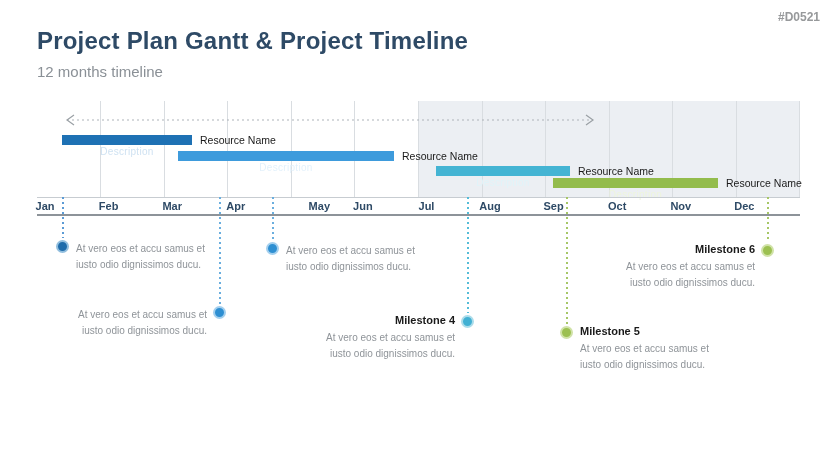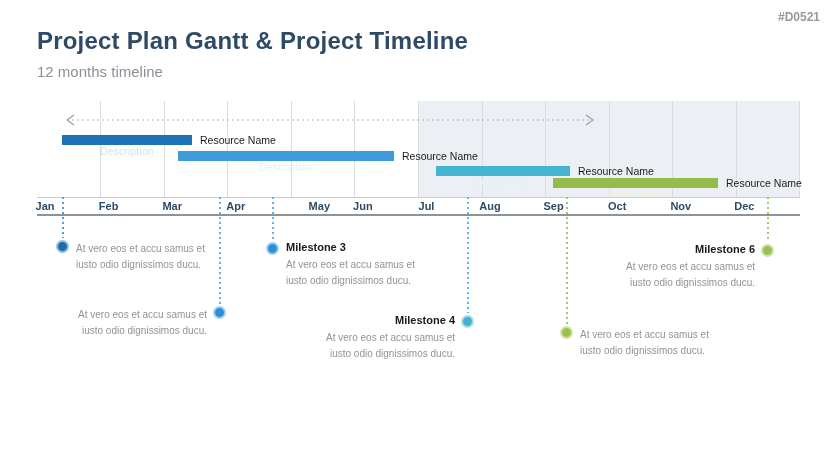--- a/index.html
+++ b/index.html
@@ -127,38 +127,38 @@
       <div class="ms-dot" style="left: 213px; top: 306px; background: rgb(46, 143, 210); border-color: rgb(163, 207, 238);"></div>
       <div class="ms-content left" style="top: 304px; right: 629px;">
         <div class="ms-desc">
           <div>At vero eos et accu samus et</div>
           <div>iusto odio dignissimos ducu.</div>
         </div>
       </div>
       <div class="ms-line" style="left: 272.25px; top: 197px; height: 43px; background-image: repeating-linear-gradient(rgb(106, 174, 222) 0px, rgb(106, 174, 222) 2px, transparent 2px, transparent 5px);"></div>
       <div class="ms-dot" style="left: 266px; top: 242px; background: rgb(46, 143, 210); border-color: rgb(163, 207, 238);"></div>
       <div class="ms-content right" style="top: 240px; left: 286px;">
-        <div class="ms-label">Milestone 3</div>
         <div class="ms-desc">
           <div>At vero eos et accu samus et</div>
           <div>iusto odio dignissimos ducu.</div>
         </div>
       </div>
       <div class="ms-line" style="left: 467.25px; top: 197px; height: 116px; background-image: repeating-linear-gradient(rgb(85, 188, 216) 0px, rgb(85, 188, 216) 2px, transparent 2px, transparent 5px);"></div>
       <div class="ms-dot" style="left: 461px; top: 315px; background: rgb(65, 176, 211); border-color: rgb(171, 220, 234);"></div>
       <div class="ms-content left" style="top: 313px; right: 381px;">
         <div class="ms-label">Milestone 4</div>
         <div class="ms-desc">
           <div>At vero eos et accu samus et</div>
           <div>iusto odio dignissimos ducu.</div>
         </div>
       </div>
       <div class="ms-line" style="left: 566.25px; top: 197px; height: 127px; background-image: repeating-linear-gradient(rgb(166, 199, 103) 0px, rgb(166, 199, 103) 2px, transparent 2px, transparent 5px);"></div>
       <div class="ms-dot" style="left: 560px; top: 326px; background: rgb(156, 192, 81); border-color: rgb(208, 226, 167);"></div>
       <div class="ms-content right" style="top: 324px; left: 580px;">
+        <div class="ms-label">Milestone 5</div>
         <div class="ms-desc">
           <div>At vero eos et accu samus et</div>
           <div>iusto odio dignissimos ducu.</div>
         </div>
       </div>
       <div class="ms-line" style="left: 767.25px; top: 197px; height: 45px; background-image: repeating-linear-gradient(rgb(166, 199, 103) 0px, rgb(166, 199, 103) 2px, transparent 2px, transparent 5px);"></div>
       <div class="ms-dot" style="left: 761px; top: 244px; background: rgb(156, 192, 81); border-color: rgb(208, 226, 167);"></div>
       <div class="ms-content left" style="top: 242px; right: 81px;">
         <div class="ms-label">Milestone 6</div>
         <div class="ms-desc">

